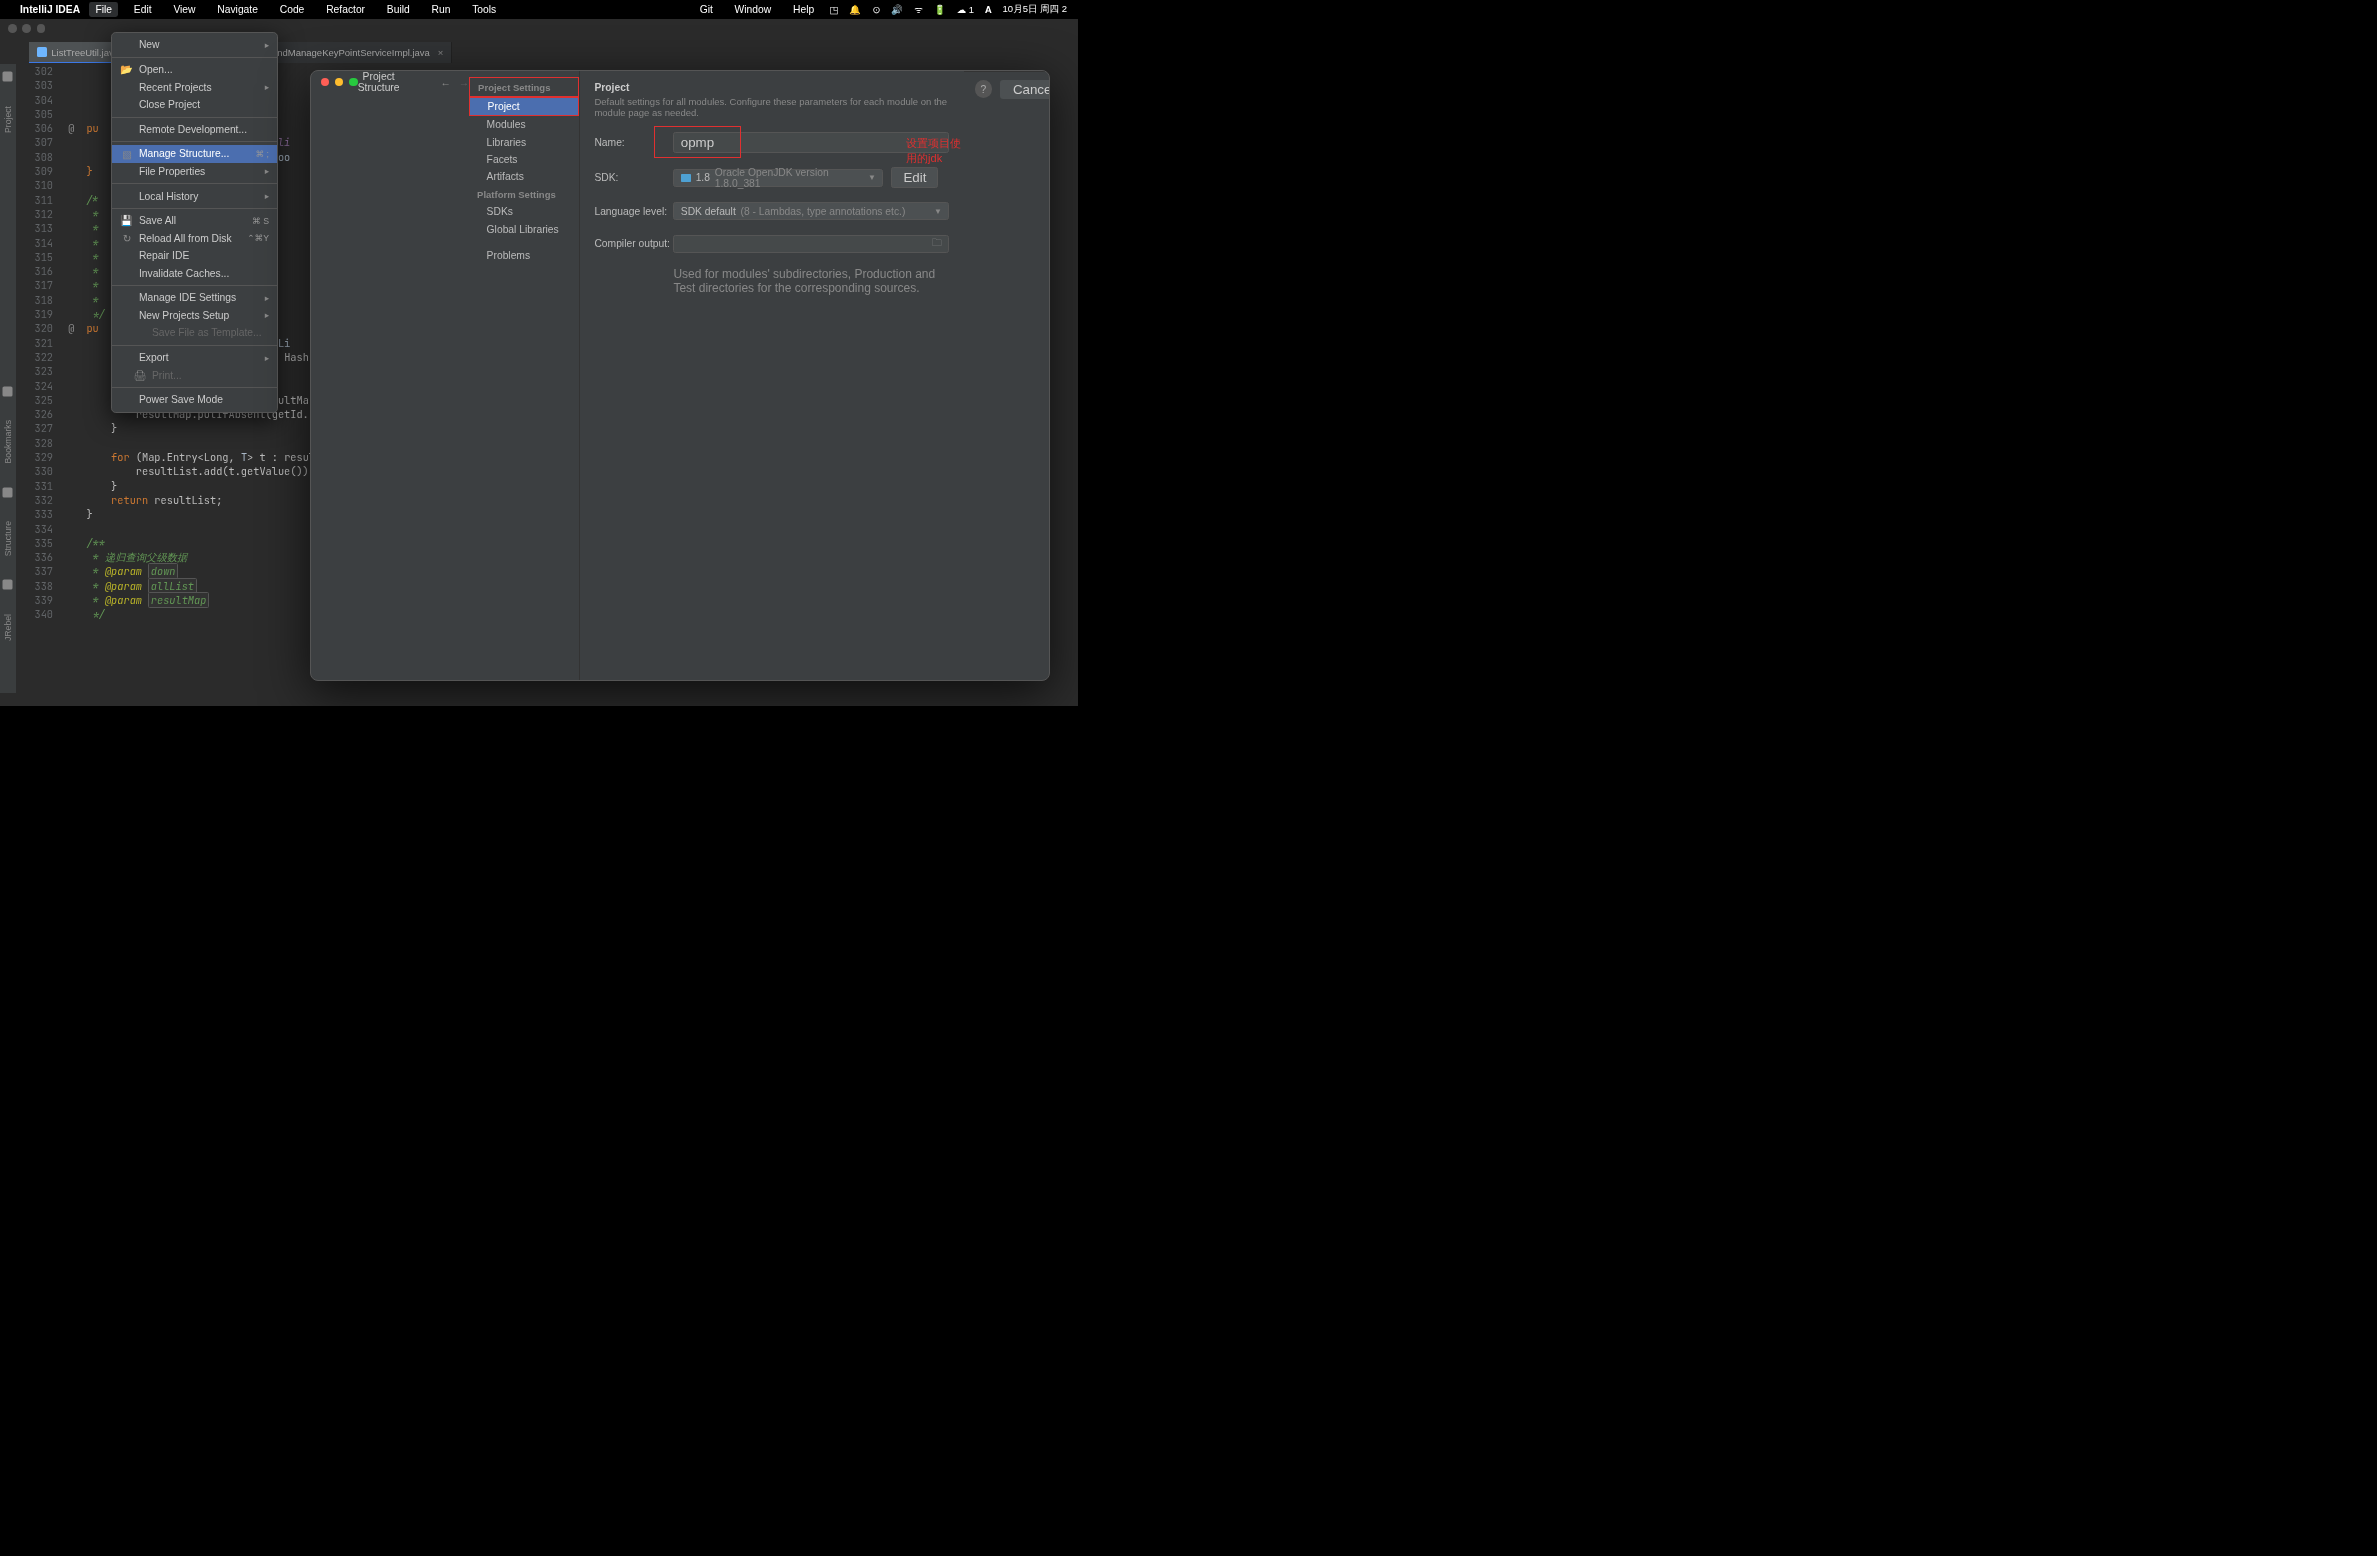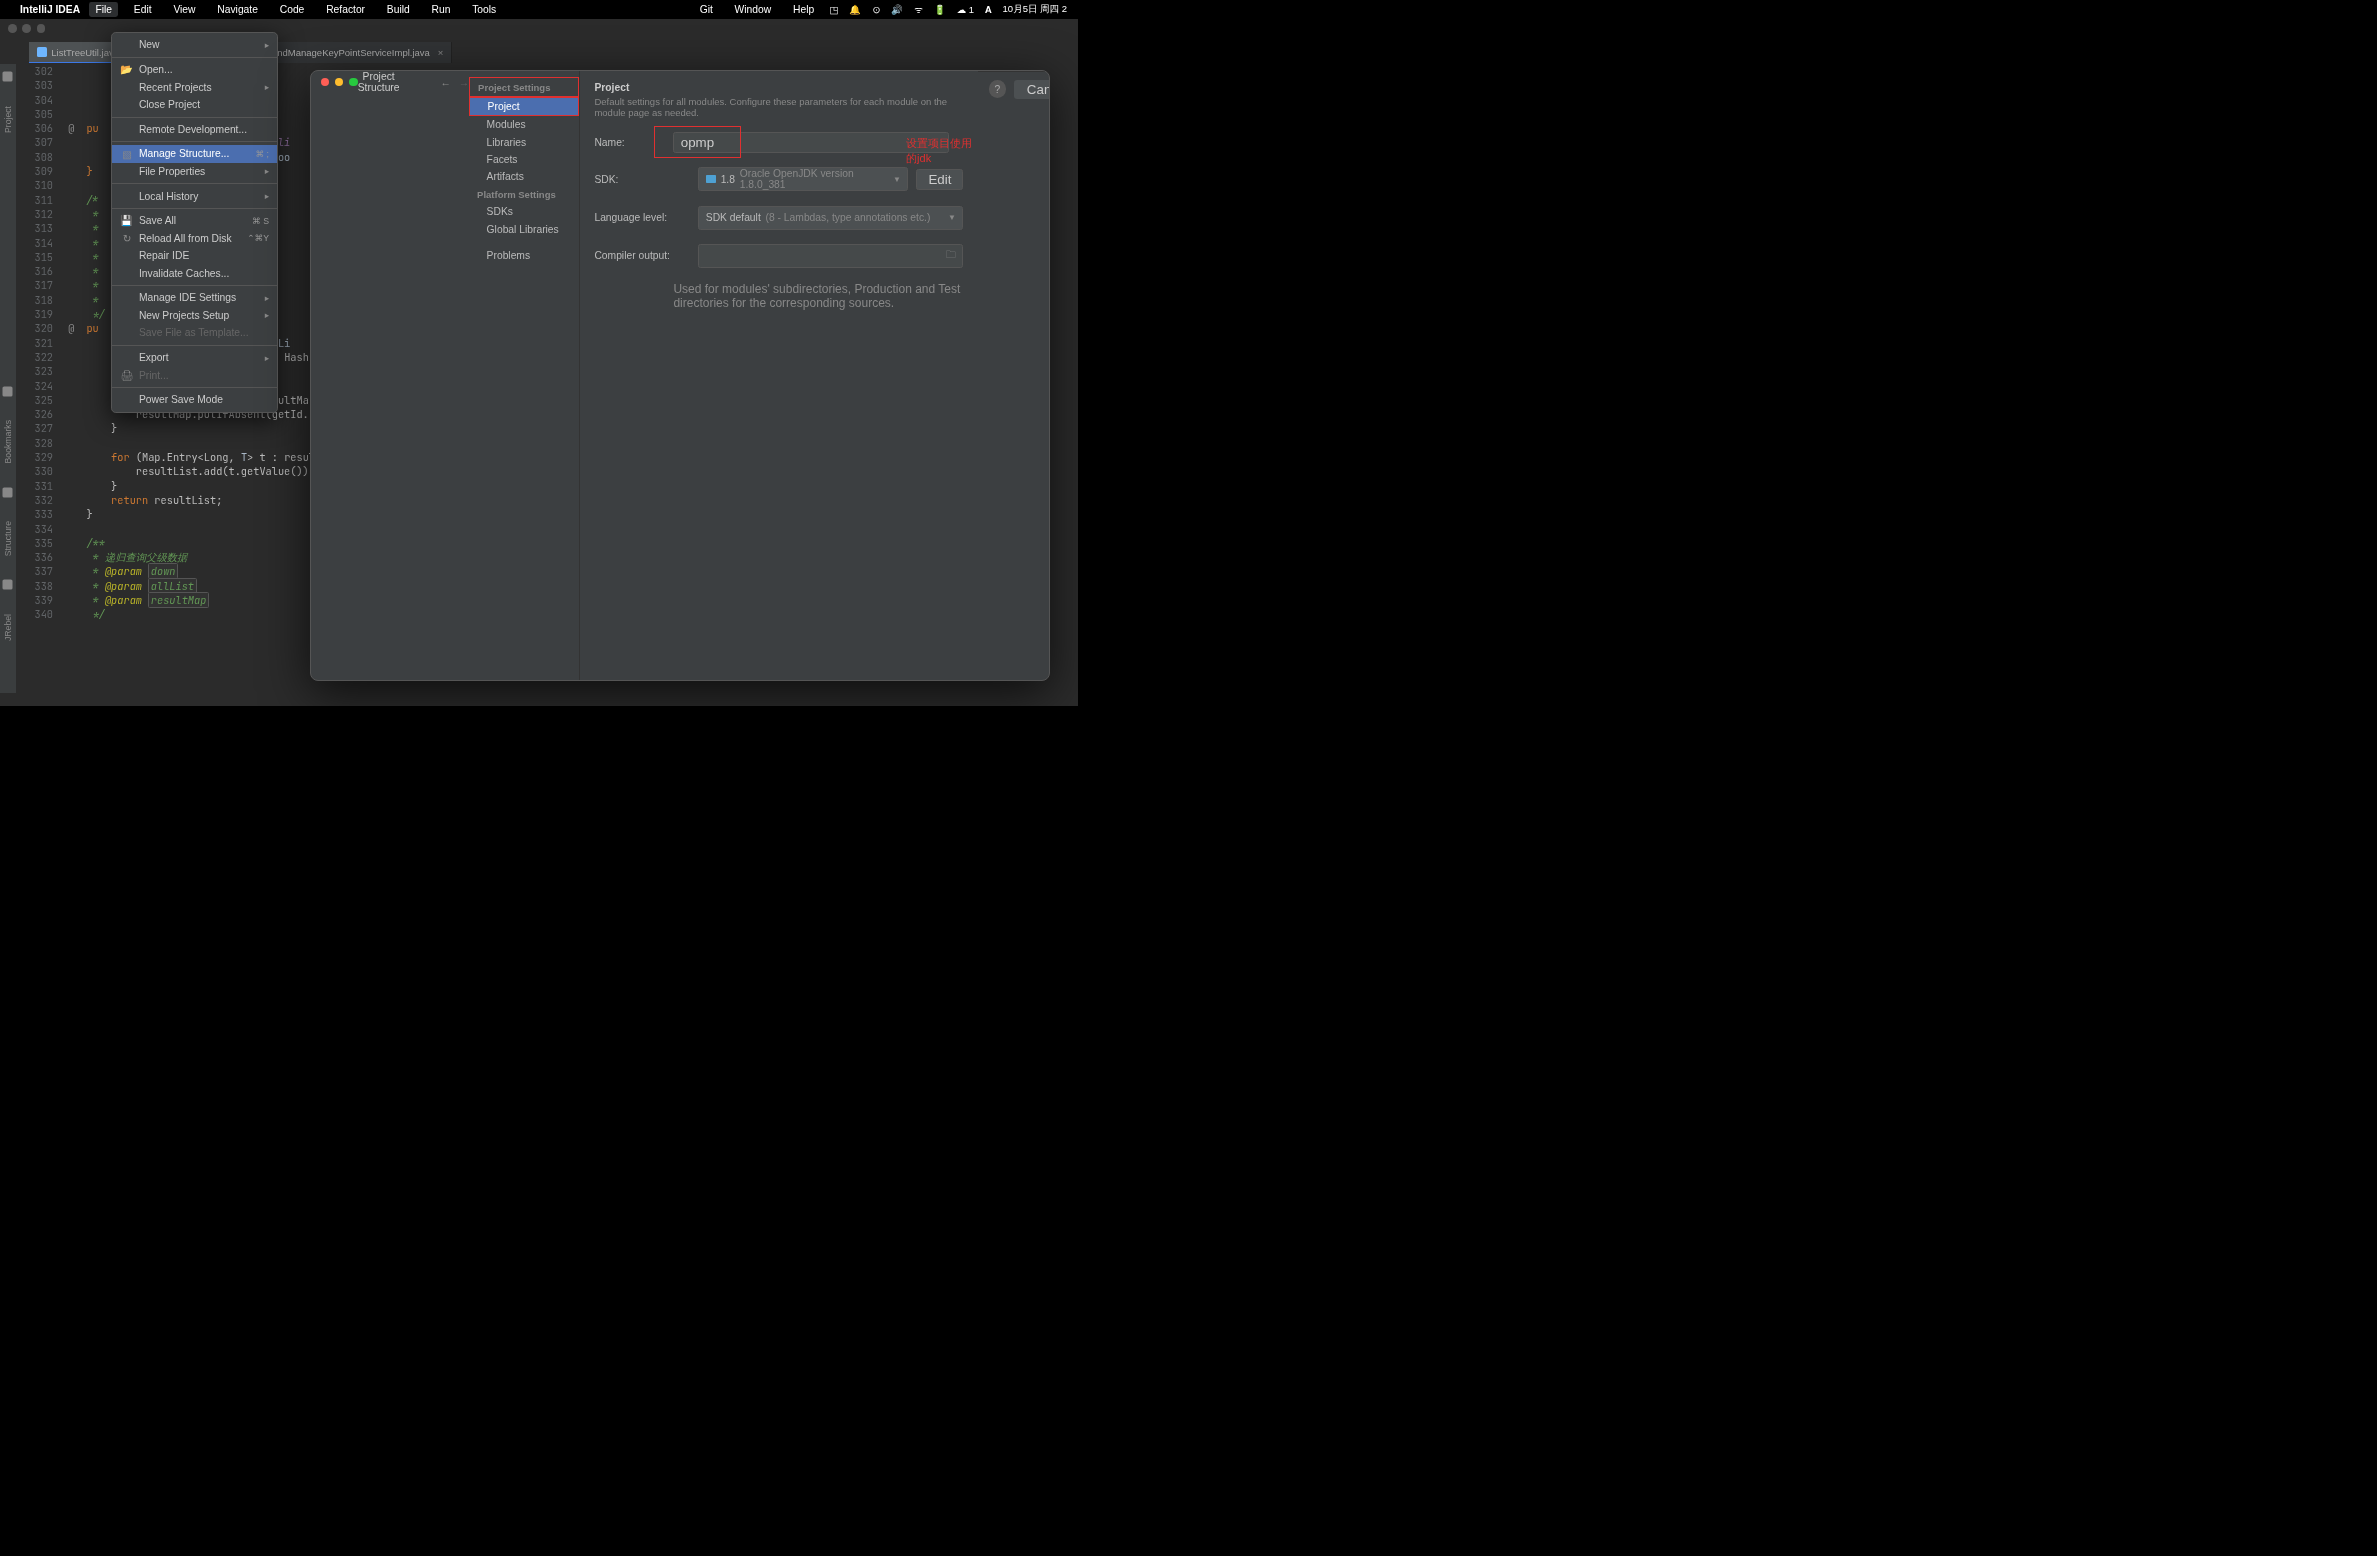--- a/index.html
+++ b/index.html
@@ -68,21 +68,21 @@
   .ty{color:#a9b7c6;}
   .cm{color:var(--code-comment); font-style:italic;}
   .an{color:var(--code-annotation);}
   .mtd{color:#ffc66d;}
   .fld{color:#9876aa;}
   .hi{background:#323232; border:0.8px solid #555; border-radius:1.6px; padding:0 1.6px;font-style:italic;}
 
   
   .filemenu { position:absolute; top:32px; left:111px; width:167px; background:var(--bg-menu); border:0.8px solid #555; border-radius:4.8px; box-shadow:0 6.4px 24px rgba(0,0,0,.7); padding:3.2px 0; z-index:100;}
   .filemenu .mi { height:17.5px; display:flex; align-items:center; padding:0 9.5px; color:#ccc; position:relative; gap:6.4px;}
-  .filemenu .mi.disabled { color:#666; }
+  .filemenu .mi.disabled { color:#666;margin-left:13px; }
   .filemenu .mi.highlighted { background:var(--bg-highlight); color:#fff;}
   .filemenu .sep { height:0.8px; background:#555; margin:3.2px 0;}
   .filemenu .mi .chev { position:absolute; right:8px; color:#888; font-size:8.7px;}
   .filemenu .mi .shortcut { position:absolute; right:8px; color:#999; font-size:8.7px;}
   .filemenu .mi .micon { width:11px; height:11px; display:inline-flex; align-items:center; justify-content:center; color:#888;}
 
   
   .dialog { position:absolute; top:70px; left:310px; width:740px; height:611px; background:var(--bg-dialog); border:0.8px solid #555; border-radius:8px; box-shadow:0 12px 48px rgba(0,0,0,.7); z-index:200; display:flex; flex-direction:row; overflow:hidden;}
   .dialog .dlg-top { height:22px; display:flex; align-items:center; position:relative;}
   .dialog .dlg-traffic { display:flex; gap:5.6px; padding-left:9.5px;}
@@ -96,21 +96,21 @@
   .dialog .sidepanel { width:111px; background:#3c3f41; border-right:0.8px solid #333; padding:6.4px 0;}
   .dialog .sidepanel .group { padding:3.2px 8px; color:#888; font-size:9.5px; font-weight:bold;}
   .dialog .sidepanel .sitem { padding:3.2px 8px 3.2px 17.5px; color:#bbb; font-size:10.3px;}
   .dialog .sidepanel .sitem.selected { background:var(--bg-highlight); color:#fff;}
   .dialog .mainpanel { flex:1; padding:11px 14.3px; position:relative;}
   .dialog .mainpanel h3 { margin:0 0 3.2px 0; font-size:10.3px; font-weight:bold; color:#ccc;}
   .dialog .mainpanel .desc { color:#888; font-size:9.5px; margin-bottom:14.3px;}
   .dialog .formrow { display:flex; align-items:center; margin-bottom:14.3px;}
   .dialog .formrow label { width:79px; color:#bbb;}
   .dialog .formrow input[type=text] { background:var(--bg-input); border:0.8px solid #555; color:#ccc; height:20.6px; padding:0 6.4px; border-radius:2.4px;}
-  .dialog .formrow .select { background:var(--bg-select); border:0.8px solid #555; height:24px; display:flex; align-items:center; padding:0 6.4px; border-radius:2.4px; color:#bbb; position:relative; gap:4.8px;margin-left:25px;}
+  .dialog .formrow .select { background:var(--bg-select); border:0.8px solid #555; height:18px; display:flex; align-items:center; padding:0 6.4px; border-radius:2.4px; color:#bbb; position:relative; gap:4.8px;}
   .dialog .formrow .select .caret{ margin-left:auto; color:#888; font-size:8px;}
   .dialog .formrow .btn { background:#4c5052; border:0.8px solid #555; color:#ccc; height:20.6px; padding:0 11px; border-radius:2.4px; margin-left:8px;}
   .dialog .hint { color:#888; font-size:12px; margin-left:79px; }
   .dialog .buttons { height:35px; border-top:0.8px solid #333; display:flex; align-items:center; padding:0 11px; gap:8px; justify-content:flex-end;}
   .dialog .buttons .help { margin-right:auto; width:17.5px; height:17.5px; border-radius:50%; background:#555; color:#aaa; display:flex; align-items:center; justify-content:center;}
   .dialog .buttons button { height:19px; padding:0 12.7px; border-radius:3.2px; border:none; background:#4c5052; color:#ccc;}
   .dialog .buttons button.primary { background:#365880; }
   .dialog .buttons button.disabled { color:#777; }
 
   .red-box { border:1.6px solid var(--red-highlight); }

